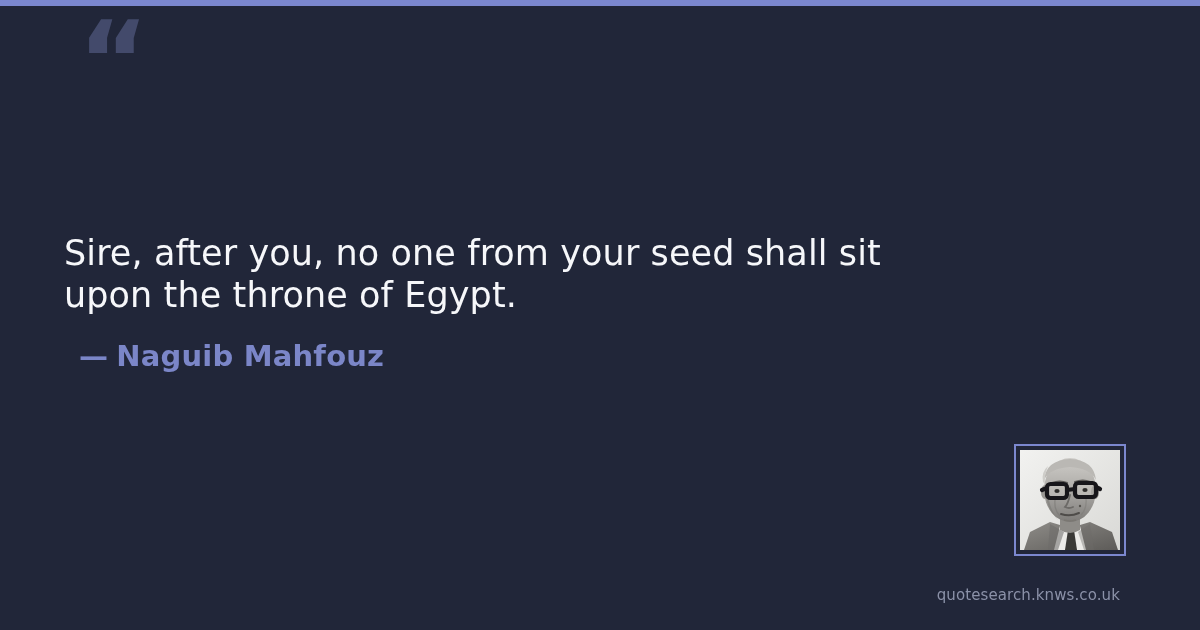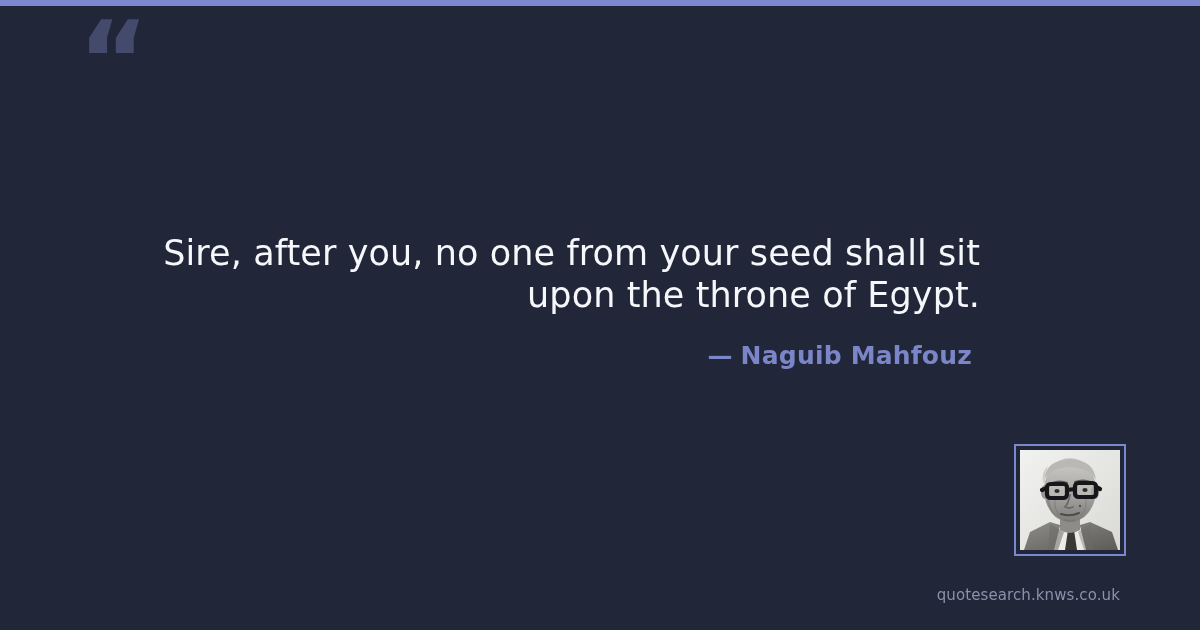--- a/index.html
+++ b/index.html
@@ -42,41 +42,40 @@
     font-weight: 700;
     line-height: 1;
     color: #434a6b;
     letter-spacing: -2px;
     user-select: none;
   }
 
   
   .quote-body {
     position: absolute;
-    left: 80px;
+    left: 64px;
     top: 232px;
     width: 900px;
-    text-align: right;
   }
 
   .quote-text {
     margin: 0;
     font-family: "DejaVu Sans", sans-serif;
     font-size: 35px;
     font-weight: 400;
     line-height: 42px;
     color: #f6f7fa;
     letter-spacing: 0.1px;
   }
 
   .quote-attribution {
-    margin: 8px;
+    margin: 15px;
     margin-top: 26px;
     font-family: "DejaVu Sans", sans-serif;
-    font-size: 25px;
+    font-size: 29px;
     font-weight: 700;
     line-height: 28px;
     color: #7b86c8;
     letter-spacing: 0.2px;
   }
 
   .attribution-dash {
     display: inline-block;
     margin-right: 8px;
   }

